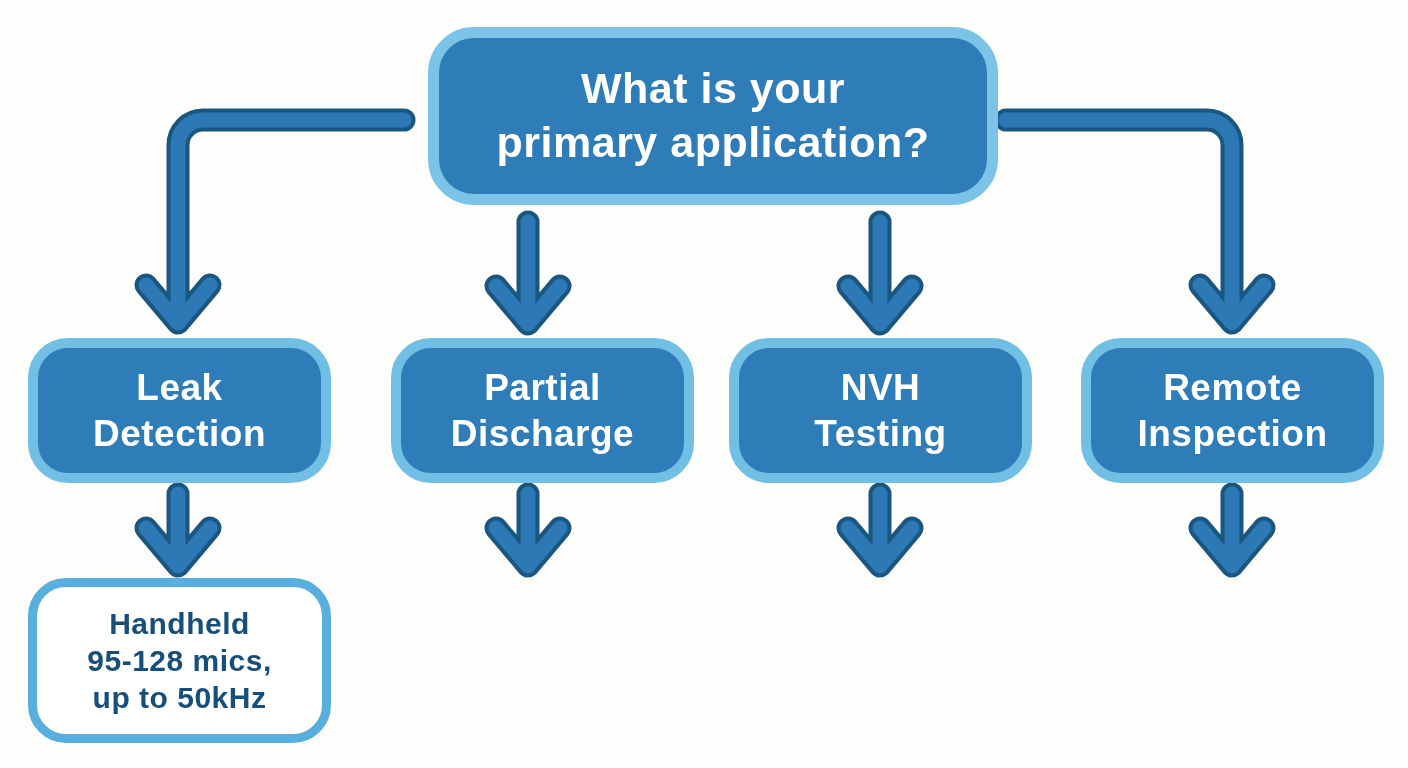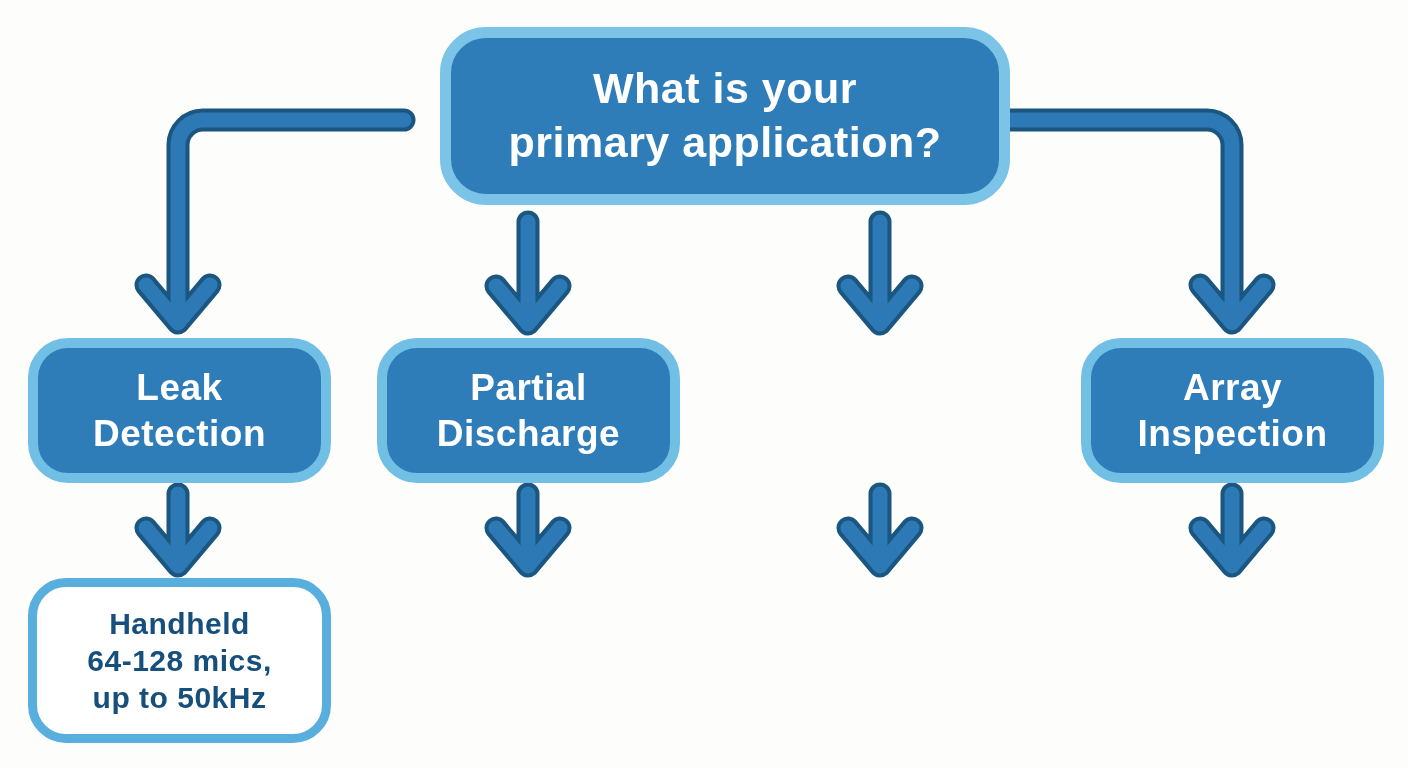--- a/index.html
+++ b/index.html
@@ -42,21 +42,21 @@
     align-items: center;
     justify-content: center;
     text-align: center;
   }
   .line-text {
     white-space: pre-line;
     font-weight: 700;
     letter-spacing: 0.5px;
   }
   .box-root {
-    left: 440px; top: 27px;
+    left: 428px; top: 27px;
     width: 570px; height: 178px;
     background: var(--box-fill, #2e7cb8);
     border: 11px solid var(--root-border, #7cc3e8);
     border-radius: 46px;
     color: var(--box-text, #ffffff);
     font-size: 43px;
     line-height: 1.25;
   }
   .box-cat {
     top: 338px;
@@ -73,21 +73,21 @@
     top: 578px;
     width: 303px; height: 165px;
     background: var(--result-fill, #ffffff);
     border: 9px solid var(--result-border, #58aedd);
     border-radius: 38px;
     color: var(--result-text, #174f7c);
     font-size: 30px;
     line-height: 1.24;
   }
   .col-1 { left: 28px; }
-  .col-2 { left: 377px; }
+  .col-2 { left: 391px; }
   .col-3 { left: 729px; }
   .col-4 { left: 1081px; }
 </style>
 </head>
 <body>
 
 <div class="stage">
 
   <svg class="arrows" viewBox="0 0 1408 768" xmlns="http://www.w3.org/2000/svg">
     <g>
@@ -130,24 +130,28 @@
   </div>
 
   <div class="box box-cat col-1">
     <span class="line-text">Leak
 Detection</span>
   </div>
   <div class="box box-cat col-2">
     <span class="line-text">Partial
 Discharge</span>
   </div>
+  <div class="box box-cat col-3">
+    <span class="line-text">NVH
+Testing</span>
+  </div>
   <div class="box box-cat col-4">
-    <span class="line-text">Array
+    <span class="line-text">Remote
 Inspection</span>
   </div>
 
   <div class="box box-result col-1">
     <span class="line-text">Handheld
-64-128 mics,
+95-128 mics,
 up to 50kHz</span>
   </div>
 
 </div>
 
 </body></html>

